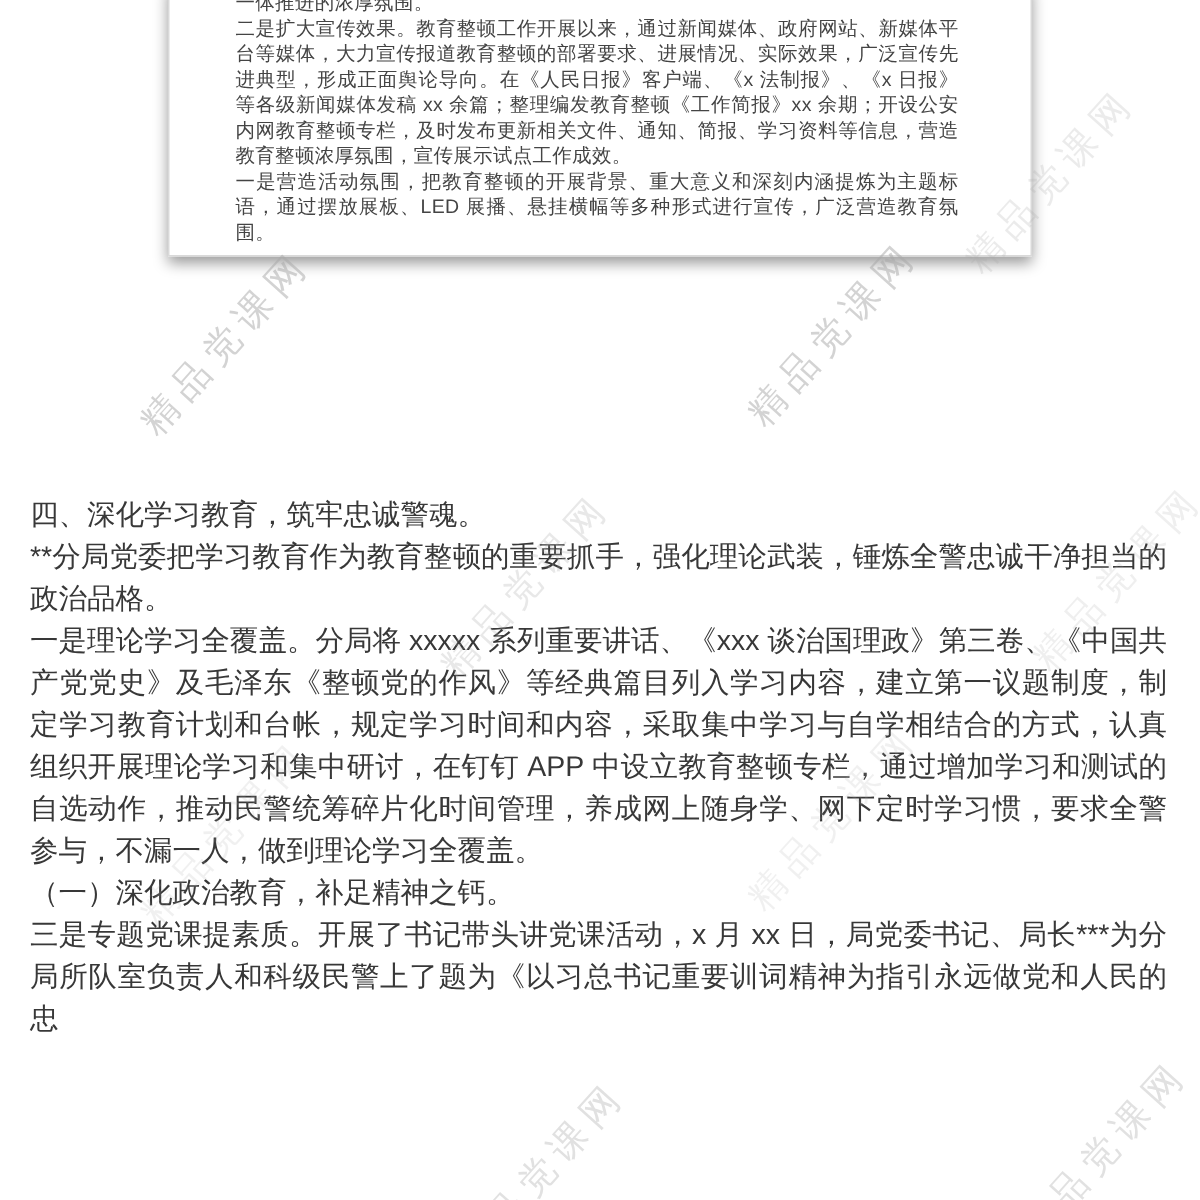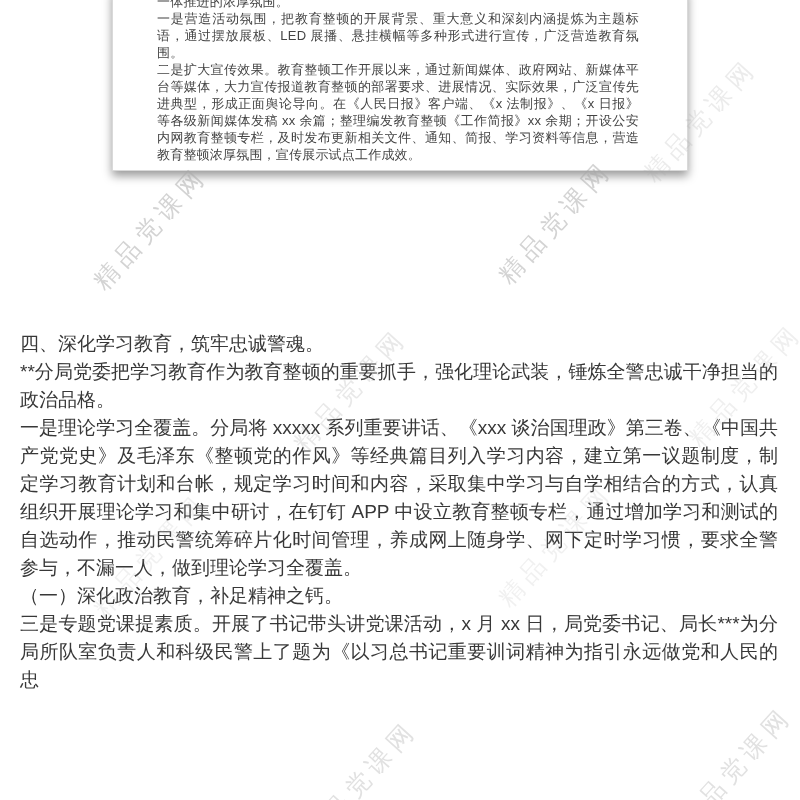--- a/index.html
+++ b/index.html
@@ -63,22 +63,22 @@
 </style>
 </head>
 <body>
 
 <div class="canvas">
 
   <div class="page">
     <div class="page-inner">
 
       <p>在教育整顿组织宣传、氛围营造上主动发声、创新形式，在全局形成了上下协调、一体推进的浓厚氛围。</p>
+      <p>二是扩大宣传效果。教育整顿工作开展以来，通过新闻媒体、政府网站、新媒体平台等媒体，大力宣传报道教育整顿的部署要求、进展情况、实际效果，广泛宣传先进典型，形成正面舆论导向。在《人民日报》客户端、《x 法制报》、《x 日报》等各级新闻媒体发稿 xx 余篇；整理编发教育整顿《工作简报》xx 余期；开设公安内网教育整顿专栏，及时发布更新相关文件、通知、简报、学习资料等信息，营造教育整顿浓厚氛围，宣传展示试点工作成效。</p>
       <p>一是营造活动氛围，把教育整顿的开展背景、重大意义和深刻内涵提炼为主题标语，通过摆放展板、LED 展播、悬挂横幅等多种形式进行宣传，广泛营造教育氛围。</p>
-      <p>二是扩大宣传效果。教育整顿工作开展以来，通过新闻媒体、政府网站、新媒体平台等媒体，大力宣传报道教育整顿的部署要求、进展情况、实际效果，广泛宣传先进典型，形成正面舆论导向。在《人民日报》客户端、《x 法制报》、《x 日报》等各级新闻媒体发稿 xx 余篇；整理编发教育整顿《工作简报》xx 余期；开设公安内网教育整顿专栏，及时发布更新相关文件、通知、简报、学习资料等信息，营造教育整顿浓厚氛围，宣传展示试点工作成效。</p>
     </div>
   </div>
 
   <div class="doc">
     <p>四、深化学习教育，筑牢忠诚警魂。</p>
     <p>**分局党委把学习教育作为教育整顿的重要抓手，强化理论武装，锤炼全警忠诚干净担当的政治品格。</p>
     <p>一是理论学习全覆盖。分局将 xxxxx 系列重要讲话、《xxx 谈治国理政》第三卷、《中国共产党党史》及毛泽东《整顿党的作风》等经典篇目列入学习内容，建立第一议题制度，制定学习教育计划和台帐，规定学习时间和内容，采取集中学习与自学相结合的方式，认真组织开展理论学习和集中研讨，在钉钉 APP 中设立教育整顿专栏，通过增加学习和测试的自选动作，推动民警统筹碎片化时间管理，养成网上随身学、网下定时学习惯，要求全警参与，不漏一人，做到理论学习全覆盖。</p>
     <p>（一）深化政治教育，补足精神之钙。</p>
     <p>三是专题党课提素质。开展了书记带头讲党课活动，x 月 xx 日，局党委书记、局长***为分局所队室负责人和科级民警上了题为《以习总书记重要训词精神为指引永远做党和人民的忠</p>
   </div>

